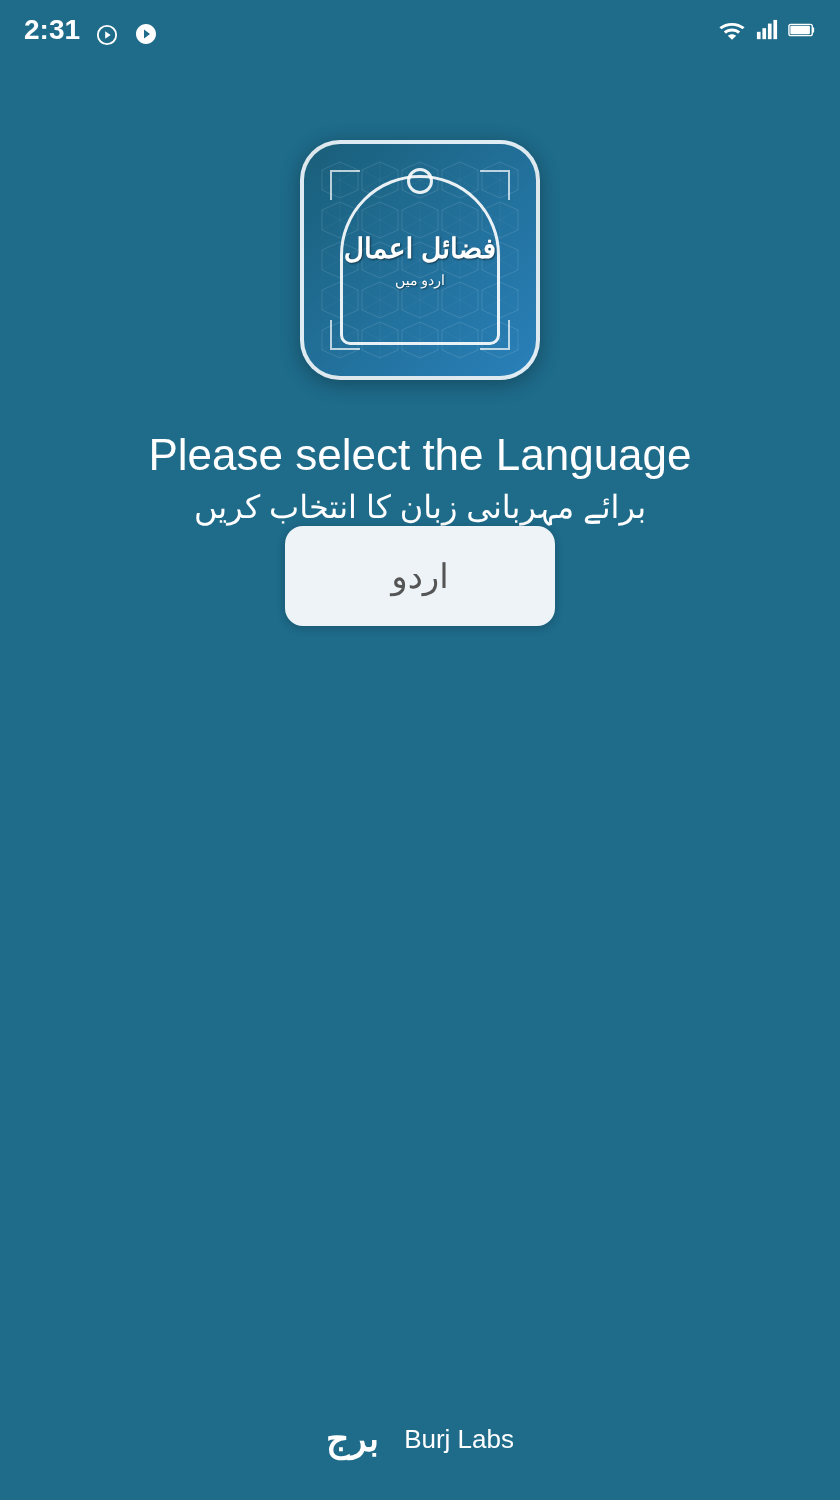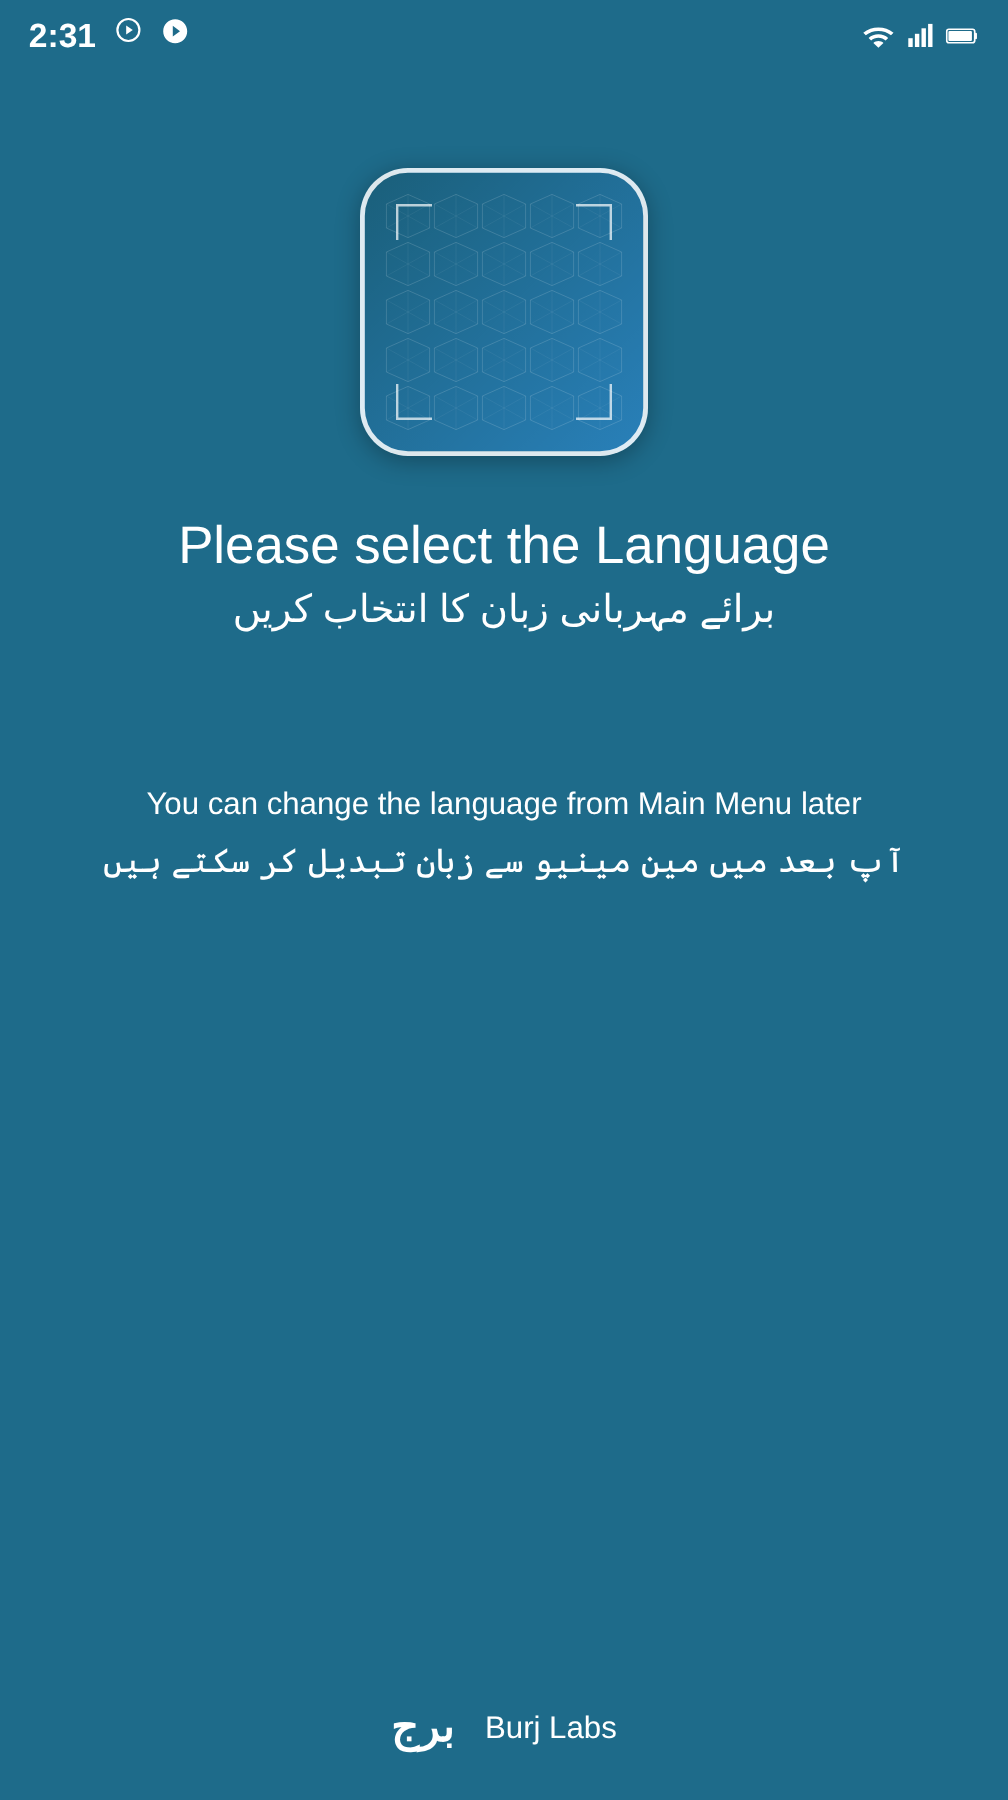--- a/index.html
+++ b/index.html
@@ -155,21 +155,20 @@
       text-align: center;
       margin-bottom: 8px;
     }
 
     .heading-ur {
       color: white;
       font-size: 32px;
       font-weight: 400;
       text-align: center;
       direction: rtl;
-      margin-bottom: 60px;
     }
 
     
     .lang-buttons {
       display: flex;
       gap: 30px;
       margin-bottom: 60px;
     }
 
     .lang-btn {
@@ -228,21 +227,21 @@
     .brand-name {
       font-size: 26px;
       color: white;
       font-weight: 500;
     }
   </style>
 </head>
 <body>
 
 <div class="status-bar">
-  <div style="display:flex; align-items:flex-start; gap:16px;">
+  <div style="display:flex; align-items:flex-end; gap:16px;">
     <span class="status-time">2:31</span>
     <svg width="22" height="22" viewBox="0 0 24 24">
         <circle cx="12" cy="12" r="10" fill="none" stroke="white" stroke-width="2"></circle>
         <polygon points="10,8 16,12 10,16" fill="white"></polygon>
       </svg>
     <svg width="24" height="24" viewBox="0 0 24 24">
         <path d="M12 2C6.48 2 2 6.48 2 12s4.48 10 10 10 10-4.48 10-10S17.52 2 12 2zm-2 14.5v-9l6 4.5-6 4.5z" fill="white"></path>
       </svg>
   </div>
   <div class="status-icons">
@@ -278,37 +277,38 @@
           <pattern id="geo" x="0" y="0" width="40" height="40" patternUnits="userSpaceOnUse">
             <polygon points="20,2 38,10 38,30 20,38 2,30 2,10" fill="none" stroke="rgba(255,255,255,0.5)" stroke-width="0.8"></polygon>
             <line x1="20" y1="2" x2="20" y2="38" stroke="rgba(255,255,255,0.3)" stroke-width="0.5"></line>
             <line x1="2" y1="10" x2="38" y2="30" stroke="rgba(255,255,255,0.3)" stroke-width="0.5"></line>
             <line x1="38" y1="10" x2="2" y2="30" stroke="rgba(255,255,255,0.3)" stroke-width="0.5"></line>
           </pattern>
         </defs>
         <rect width="200" height="200" fill="url(#geo)"></rect>
       </svg>
 
+      <div class="icon-arch">
+        <span class="icon-arabic-text">فضائل اعمال</span>
+        <span class="icon-subtitle">اردو میں</span>
+      </div>
 
       <div class="icon-corner tl"></div>
       <div class="icon-corner tr"></div>
       <div class="icon-corner bl"></div>
       <div class="icon-corner br"></div>
     </div>
   </div>
 
   <div class="heading-en">Please select the Language</div>
   <div class="heading-ur">برائے مہربانی زبان کا انتخاب کریں</div>
 
   <div class="lang-buttons">
+    <button class="lang-btn urdu">اردو</button>
   </div>
 
-  <div class="footer-note">
-    <div>You can change the language from Main Menu later</div>
-    <div class="ur-line">آپ بعد میں مین مینیو سے زبان تبدیل کر سکتے ہیں</div>
-  </div>
 
 </div>
 
 <div class="bottom-brand">
   <span class="brand-logo">برج</span>
   <span class="brand-name">Burj Labs</span>
 </div>
 
 </body></html>

